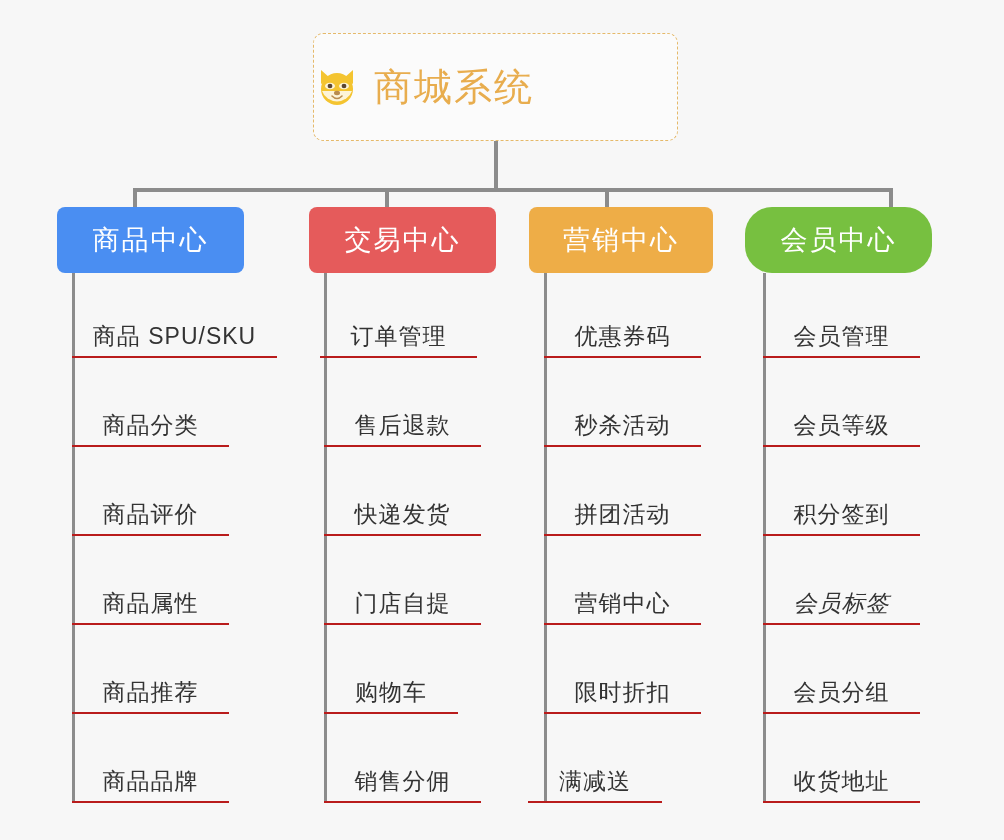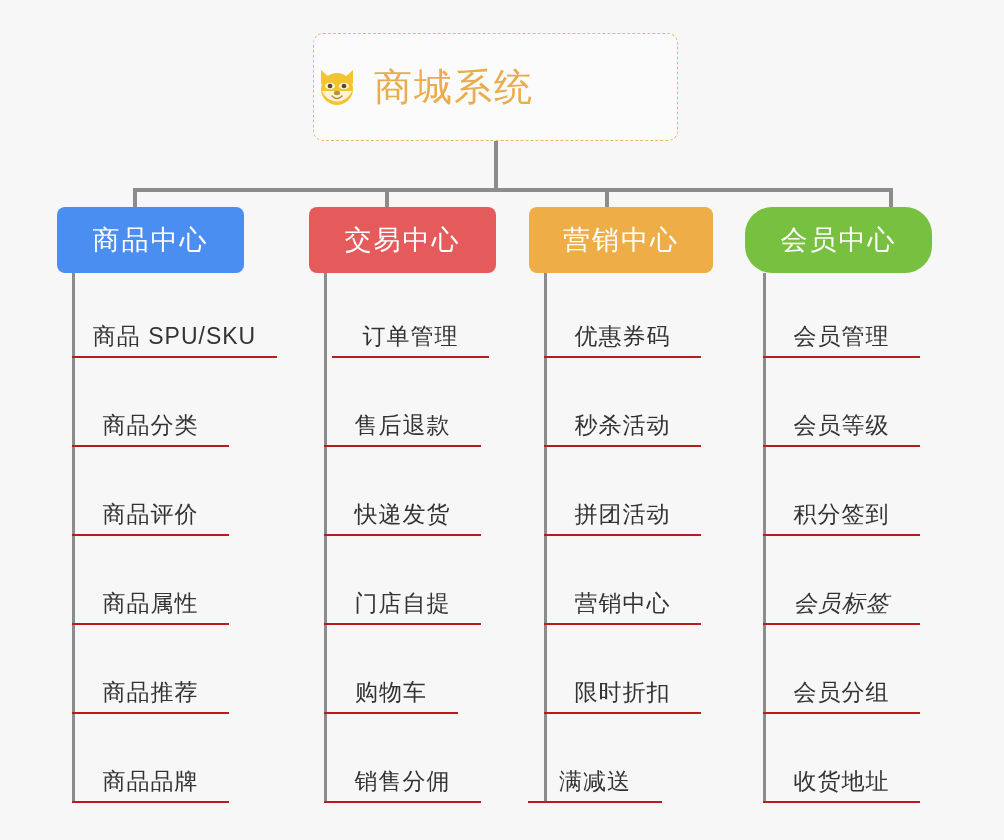--- a/index.html
+++ b/index.html
@@ -149,21 +149,21 @@
     <span class="leaf-label">商品推荐</span>
   </div>
   <div class="leaf" style="left:72px; top:758px; width:157px;">
     <span class="leaf-label">商品品牌</span>
   </div>
 
   <div class="branch-head" style="left:309px; top:207px; width:187px; background:#e55b5b;">
     <span>交易中心</span>
   </div>
   <div class="spine" style="left:324px; top:273px; height:530px;"></div>
-  <div class="leaf" style="left:332px; top:313px; width:157px;">
+  <div class="leaf" style="left:320px; top:313px; width:157px;">
     <span class="leaf-label">订单管理</span>
   </div>
   <div class="leaf" style="left:324px; top:402px; width:157px;">
     <span class="leaf-label">售后退款</span>
   </div>
   <div class="leaf" style="left:324px; top:491px; width:157px;">
     <span class="leaf-label">快递发货</span>
   </div>
   <div class="leaf" style="left:324px; top:580px; width:157px;">
     <span class="leaf-label">门店自提</span>

